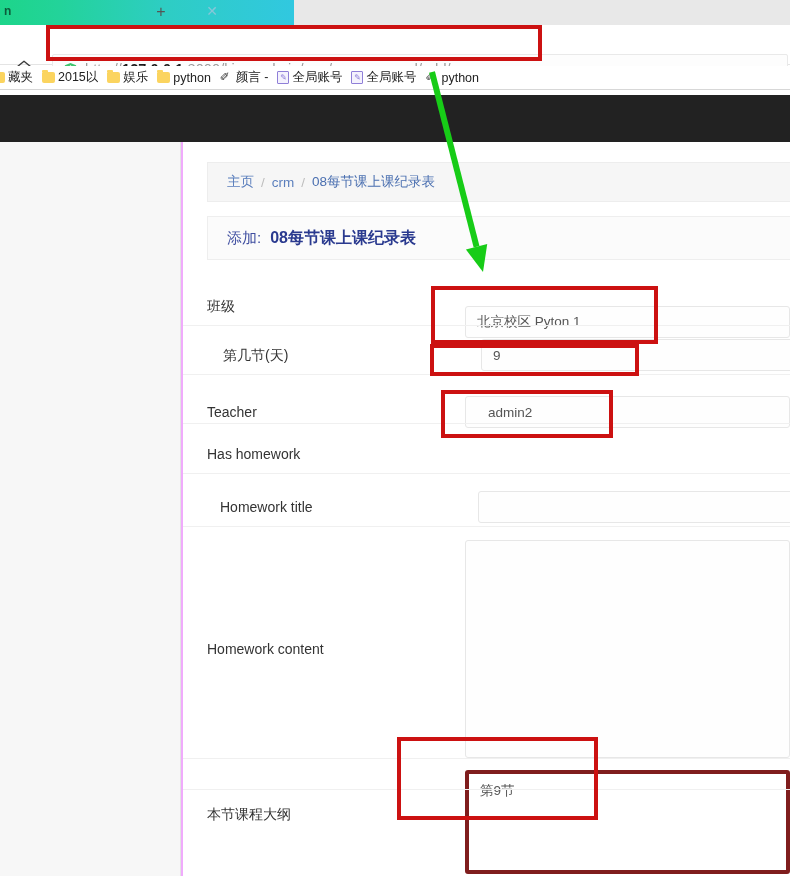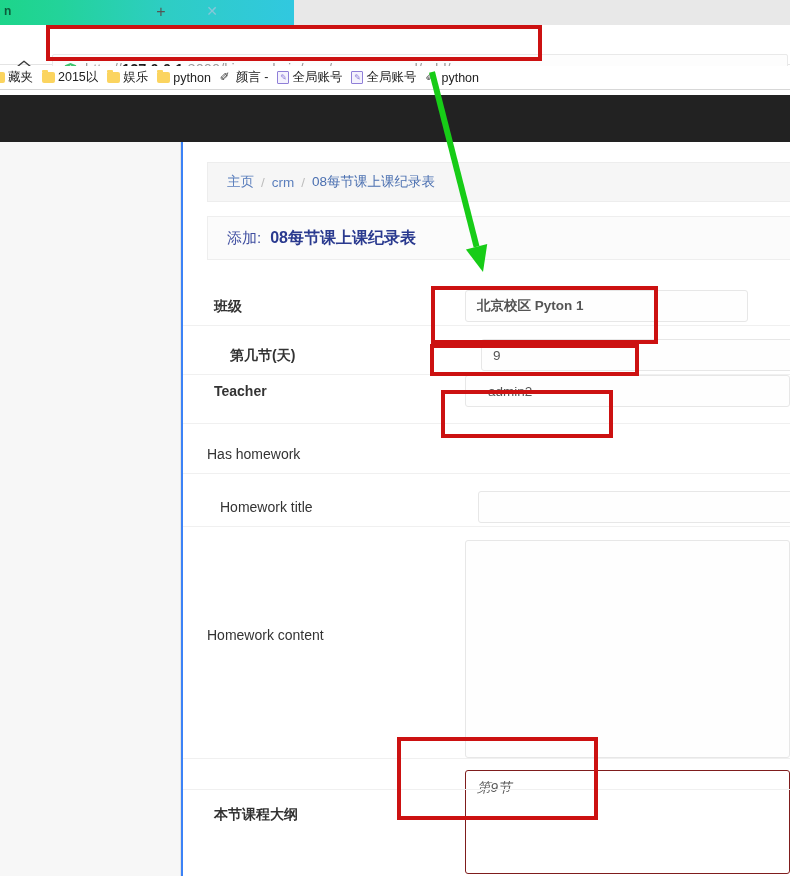--- a/index.html
+++ b/index.html
@@ -100,21 +100,21 @@
 
   
   .navbar {
     position: absolute; left: 0; top: 95px; width: 790px; height: 47px;
     background: #222222;
   }
 
   
   .page {
     position: absolute; left: 0; top: 142px; width: 790px; height: 734px;
-    background: #3b82f6;
+    background: #f0abfc;
     text-align: right;
   }
   .sidebar {
     position: absolute; left: 0; top: 0; width: 181px; height: 734px;
     background: #f7f7f7; border-right: 1px solid #e3e3e3;
   }
   .content {
     position: absolute; left: 183px; top: 0; right: 0; height: 734px;
     background: #ffffff;
   }
@@ -138,28 +138,28 @@
   .title-main { font-size: 16px; color: #2a3a8f; font-weight: bold; margin-left: 9px; }
 
   
   .form { position: absolute; left: 0; top: 128px; width: 607px; }
   .row { position: relative; border-bottom: 1px solid #f0f0f0; }
   .lab {
     position: absolute; left: 24px;
     font-size: 14px; color: #333;
     white-space: nowrap;
   }
-  .lab.bold { font-weight: bold; margin-left: 7px; }
+  .lab.bold { font-weight: normal; }
   .fld {
     position: absolute; left: 282px;
     background: #fefefe; border: 1px solid #e7e7e7; border-radius: 3px;
     font-size: 13.5px; color: #555;
     display: flex; align-items: center; padding-left: 11px;
   }
-  .fld.focus { border: 1px solid #7f1d1d; background: #ffffff; font-style: italic; }
+  .fld.focus { border: 4px solid #7f1d1d; background: #ffffff; }
   .fld.ta { align-items: flex-start; padding-top: 8px; }
 
   
   .redbox {
     position: absolute; border: 4px solid #cc1111;
     pointer-events: none;
   }
   .arrow { position: absolute; left: 0; top: 0; width: 790px; height: 876px; pointer-events: none; }
 </style>
 </head>
@@ -243,50 +243,50 @@
       </div>
 
       <div class="titlebar">
         <span class="title-prefix">添加:</span>
         <span class="title-main">08每节课上课纪录表</span>
       </div>
 
       <div class="form" id="form-rows">
           <div class="row" style="height: 50px; position: absolute; left: 0px; top: 20px; width: 607px; border-bottom: none;">
             <div class="lab bold" style="top: 8px;">班级</div>
-            <div class="fld" style="top: 0px; height: 32px; width: 283px; font-weight: bold;">
+            <div class="fld" style="top: 16px; height: 32px; width: 325px;">
               <span>北京校区 Pyton 1</span>
             </div>
           </div>
           <div class="row" style="height: 50px; position: absolute; left: 16px; top: 69px; width: 607px; border-bottom: none;">
             <div class="lab bold" style="top: 8px;">第几节(天)</div>
             <div class="fld" style="top: 0px; height: 32px; width: 325px;">
               <span>9</span>
             </div>
           </div>
-          <div class="row" style="height: 50px; position: absolute; left: 0px; top: 105px; width: 607px; border-bottom: none;">
+          <div class="row" style="height: 50px; position: absolute; left: 0px; top: 126px; width: 607px; border-bottom: none;">
             <div class="lab bold" style="top: 8px;">Teacher</div>
             <div class="fld" style="top: 0px; height: 32px; width: 325px; padding-left: 22px;">
               <span>admin2</span>
             </div>
           </div>
           <div class="row" style="height: 50px; position: absolute; left: 0px; top: 168px; width: 607px; border-bottom: none;">
             <div class="lab" style="top: 8px;">Has homework</div>
             <div class="fld" style="top: 0px; height: 32px; width: 325px; border: none; background: transparent;">
               <span></span>
             </div>
           </div>
           <div class="row" style="height: 50px; position: absolute; left: 13px; top: 221px; width: 607px; border-bottom: none;">
             <div class="lab" style="top: 8px;">Homework title</div>
             <div class="fld" style="top: 0px; height: 32px; width: 325px;">
               <span></span>
             </div>
           </div>
           <div class="row" style="height: 236px; position: absolute; left: 0px; top: 270px; width: 607px; border-bottom: none;">
-            <div class="lab" style="top: 87px;">Homework content</div>
+            <div class="lab" style="top: 101px;">Homework content</div>
             <div class="fld ta" style="top: 0px; height: 218px; width: 325px;">
               <span></span>
             </div>
           </div>
           <div class="row" style="height: 122px; position: absolute; left: 0px; top: 500px; width: 607px; border-bottom: none;">
             <div class="lab bold" style="top: 36px;">本节课程大纲</div>
             <div class="fld ta focus" style="top: 0px; height: 104px; width: 325px;">
               <span>第9节</span>
             </div>
           </div>

